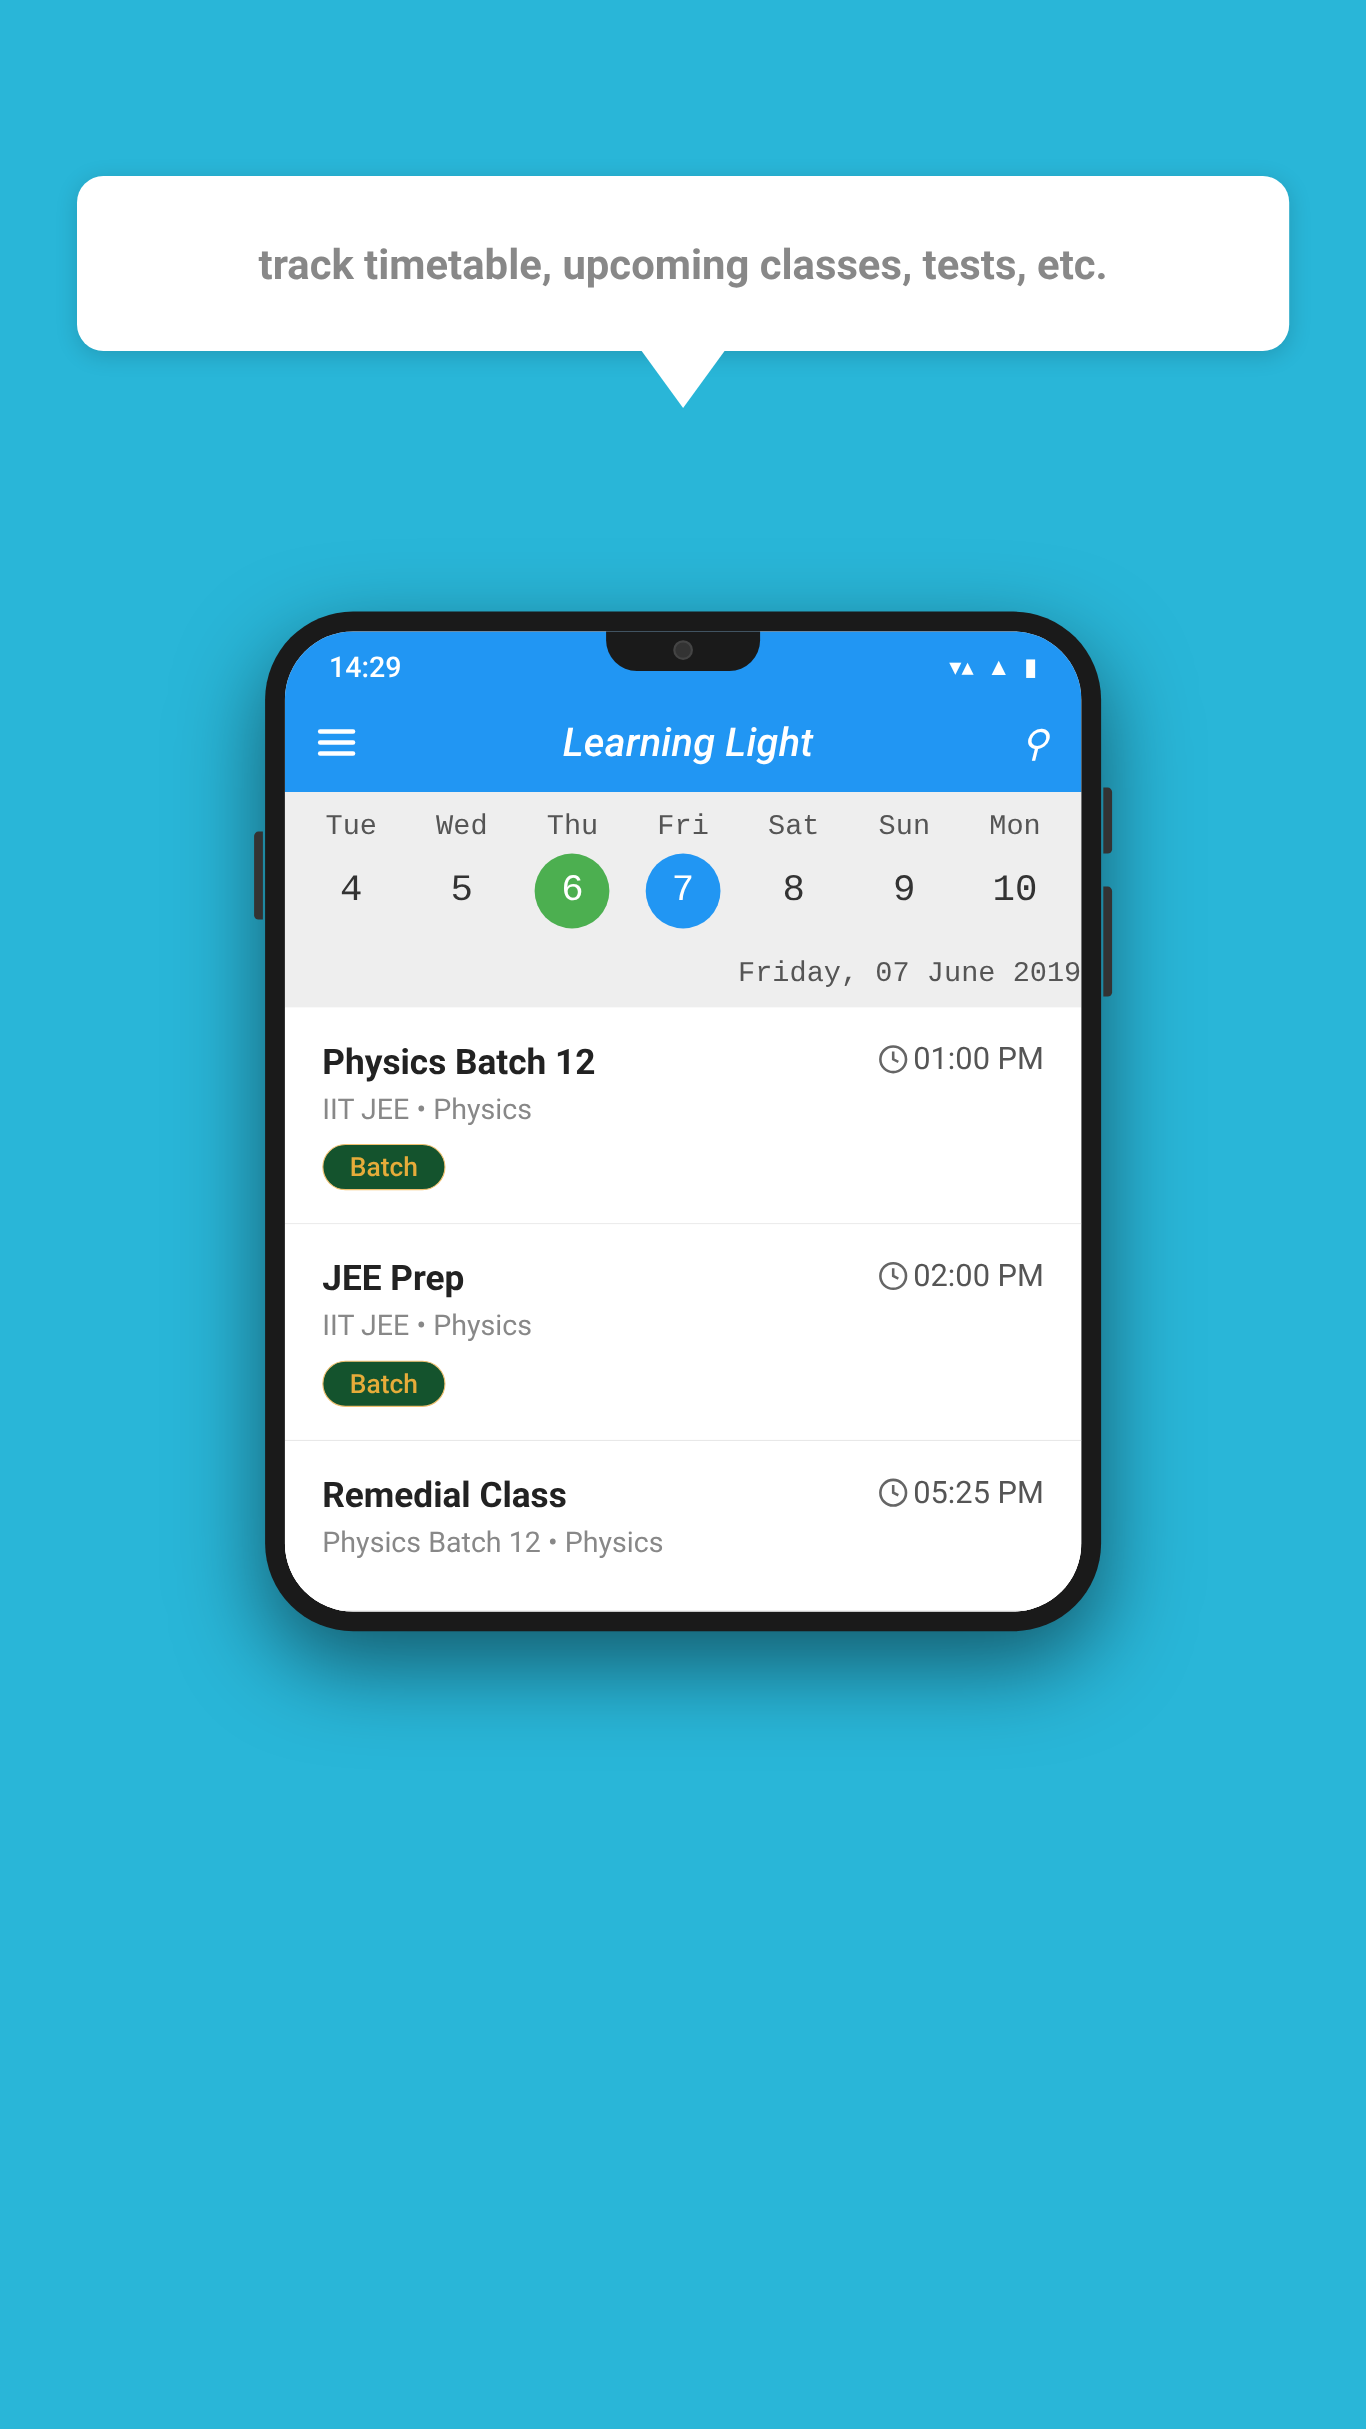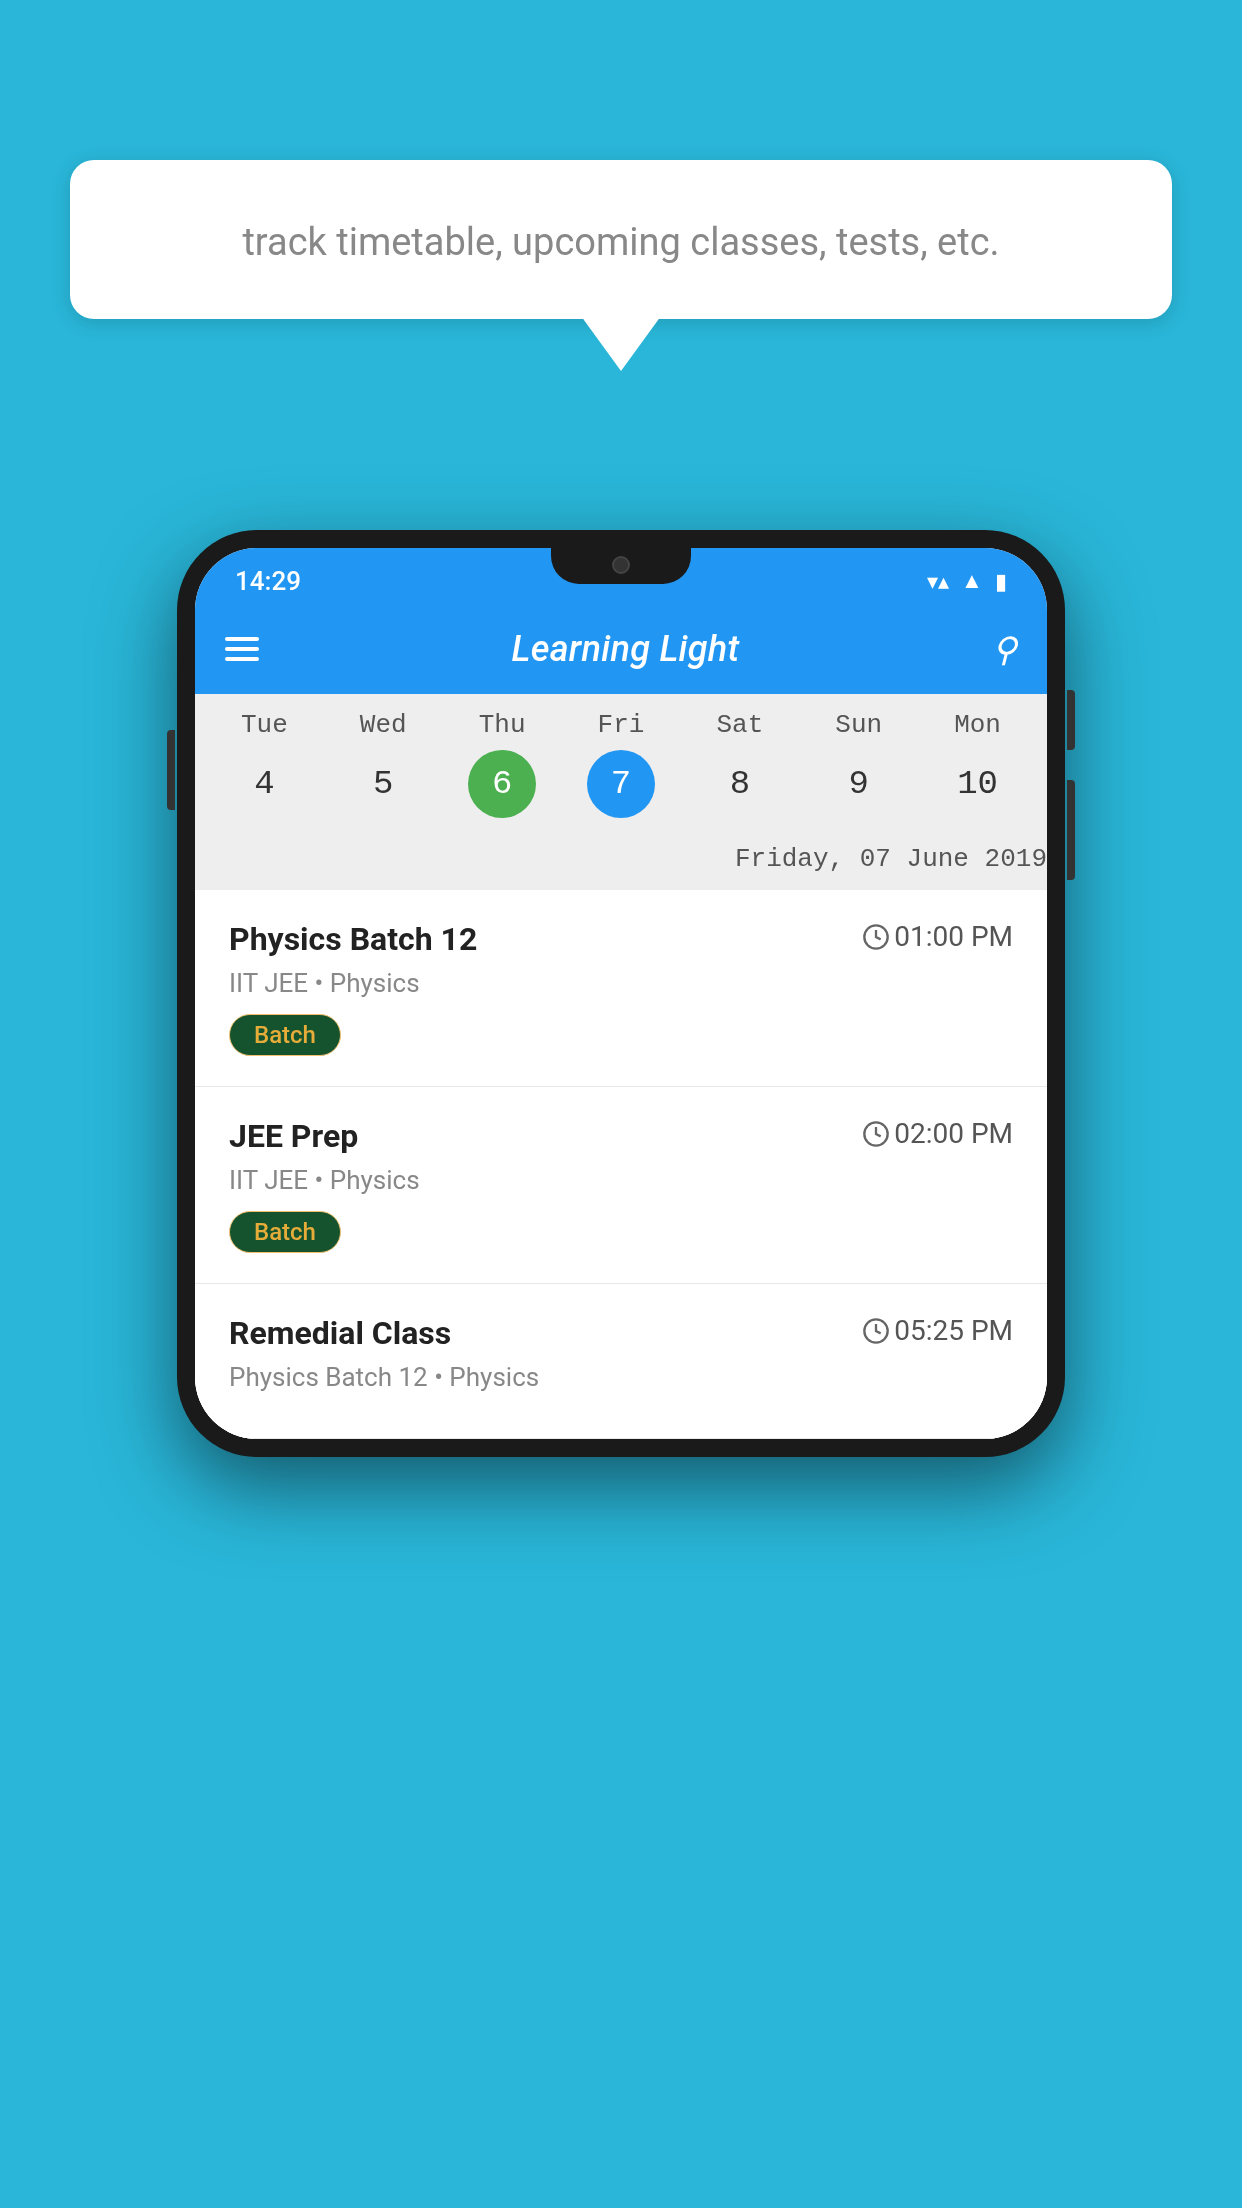--- a/index.html
+++ b/index.html
@@ -48,30 +48,30 @@
       font-size: 88px;
       font-weight: 400;
       color: #29B6D8;
       letter-spacing: -1px;
       margin-bottom: 18px;
     }
 
     .bubble-subtitle {
       font-size: 38px;
       color: #888;
-      font-weight: 400;
+      font-weight: 700;
     }
 
     
     .phone-container {
       position: absolute;
-      top: 530px;
+      top: 556px;
       left: 50%;
       transform: translateX(-50%);
-      width: 888px;
+      width: 760px;
     }
 
     .phone-frame {
       background: #1a1a1a;
       border-radius: 80px;
       padding: 18px;
       box-shadow: 0 30px 80px rgba(0,0,0,0.5);
       position: relative;
     }
 

